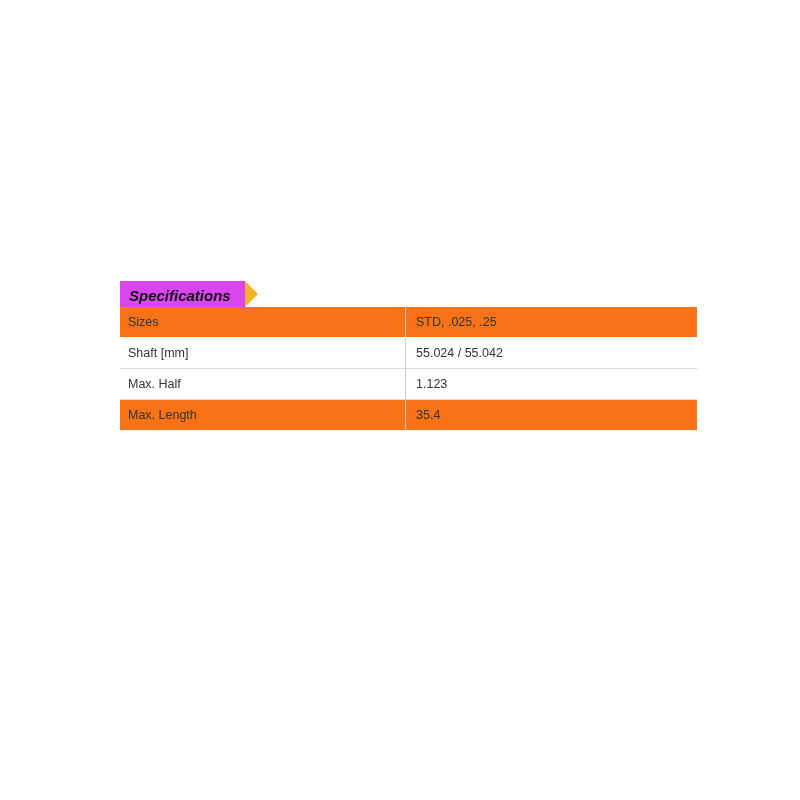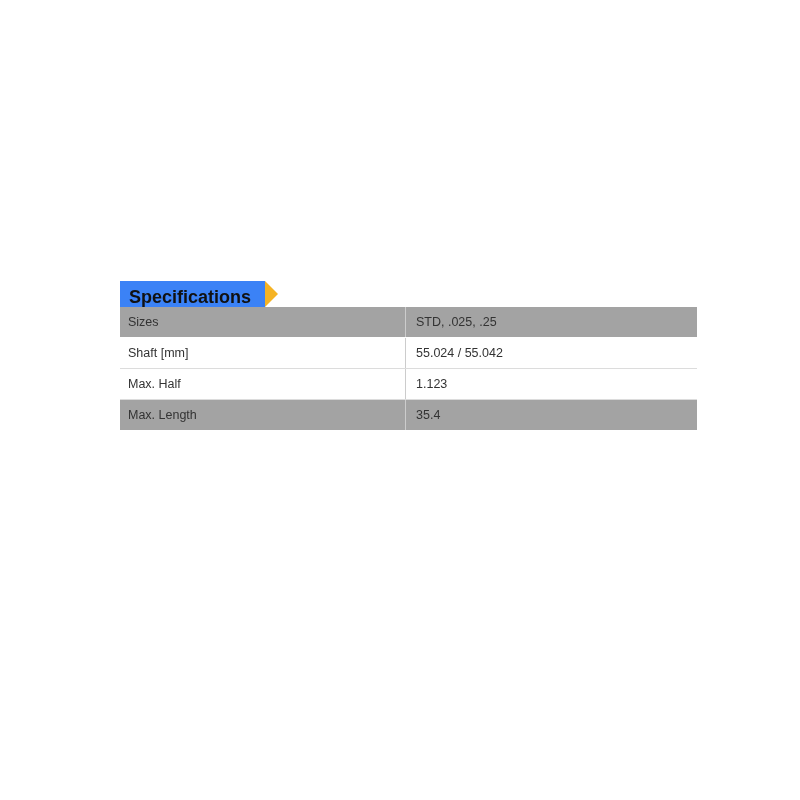--- a/index.html
+++ b/index.html
@@ -22,28 +22,29 @@
   .spec-block {
     position: absolute;
     left: 120px;
     top: 281px;
     width: 560px;
   }
   
   .spec-heading {
     position: relative;
     display: inline-block;
-    background: #3b82f6;
+    background: #d946ef;
     color: #111111;
-    font-size: 18px;
+    font-size: 15px;
     font-weight: bold;
     line-height: 1;
     padding: 7px 14px 7px 9px;
     height: 12px;
     box-sizing: content-box;
+    font-style: italic;
   }
   .spec-heading .tag-point {
     position: absolute;
     right: -13px;
     top: 0;
     width: 0;
     height: 0;
     border-top: 13px solid transparent;
     border-bottom: 13px solid transparent;
     border-left: 13px solid #f5b324;
@@ -67,21 +68,21 @@
   }
   .spec-table td.label {
     width: 277px;
     border-right: 1px solid #cccccc;
   }
   .spec-table td.value {
     width: 281px;
     padding-left: 10px;
   }
   .spec-table tr.odd td {
-    background: #a3a3a3;
+    background: #f97316;
   }
   .spec-table tr.even td {
     background: #ffffff;
   }
   .spec-table tr.even td.label,
   .spec-table tr.even td.value {
     border-bottom: 1px solid #dcdcdc;
   }
   .spec-table tr:last-child td {
     border-bottom: none;

